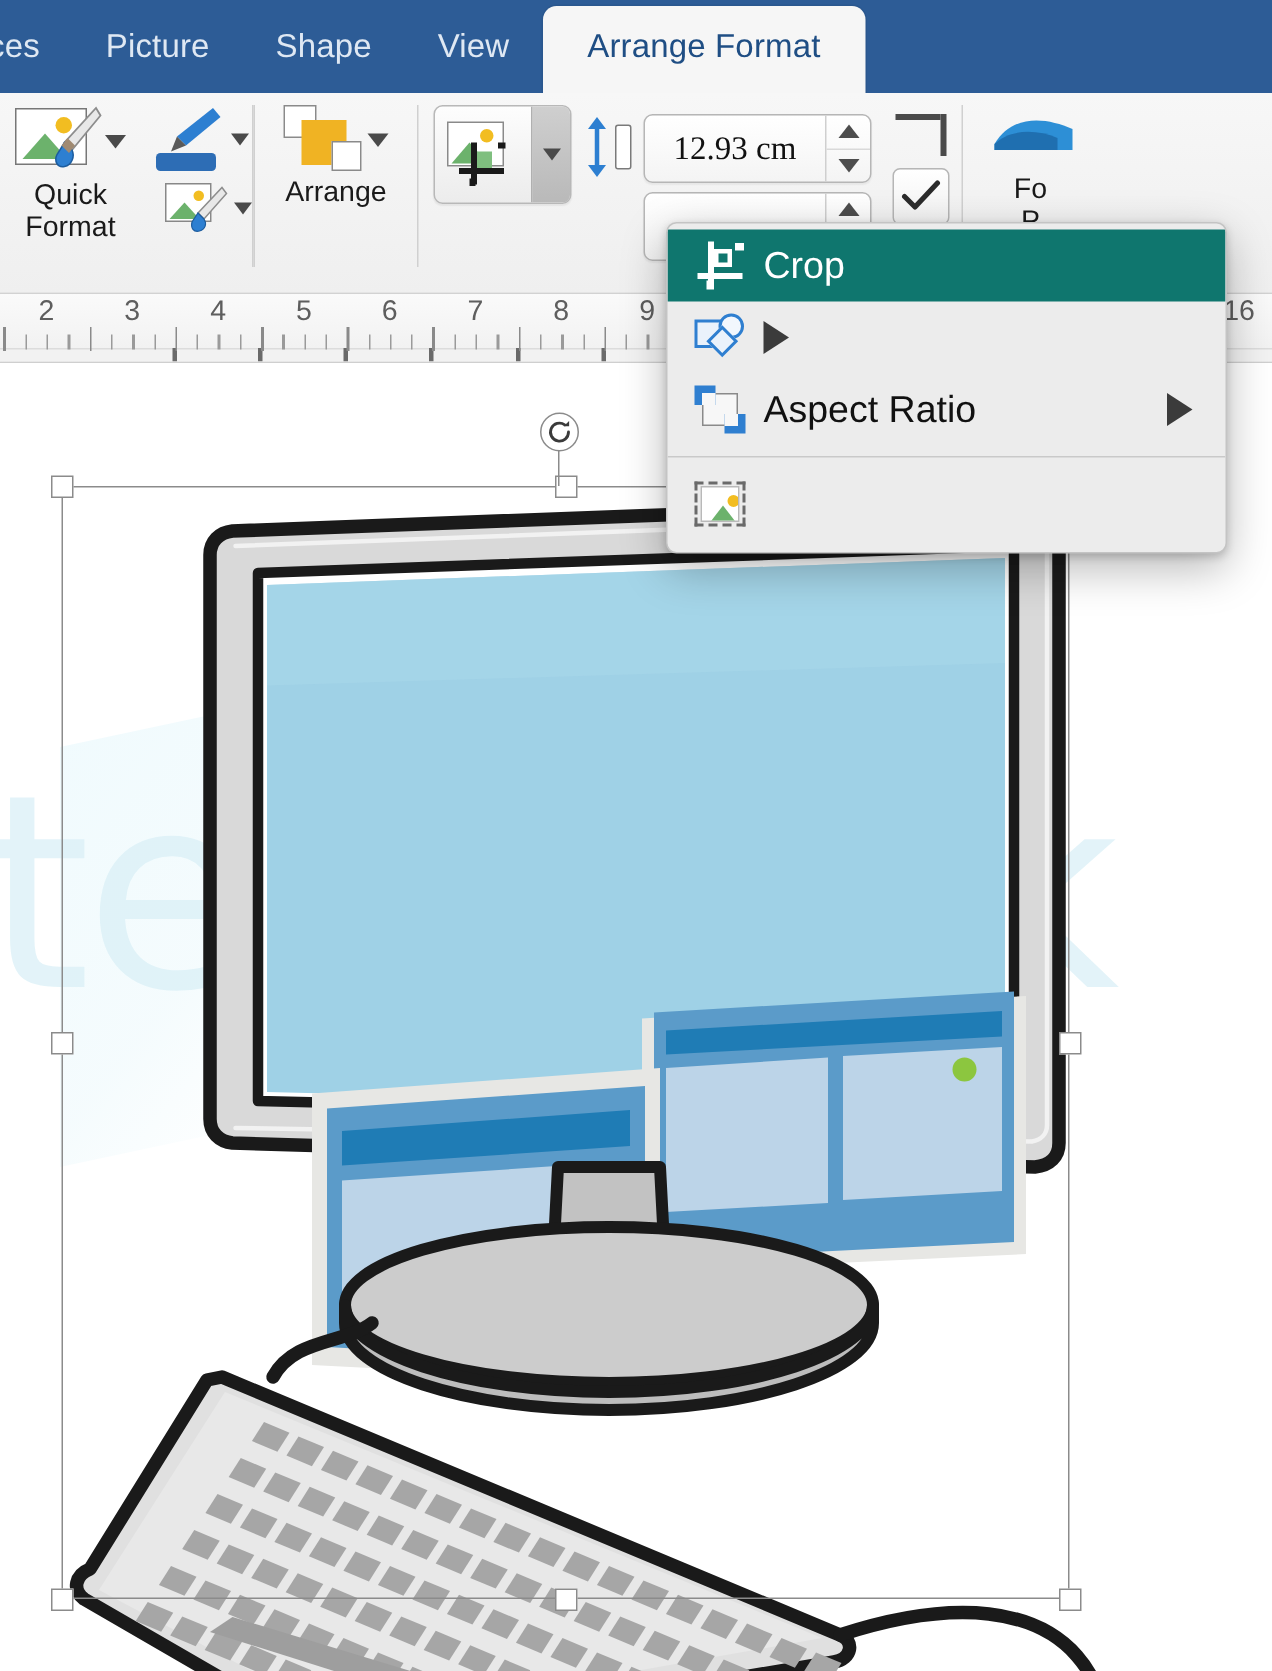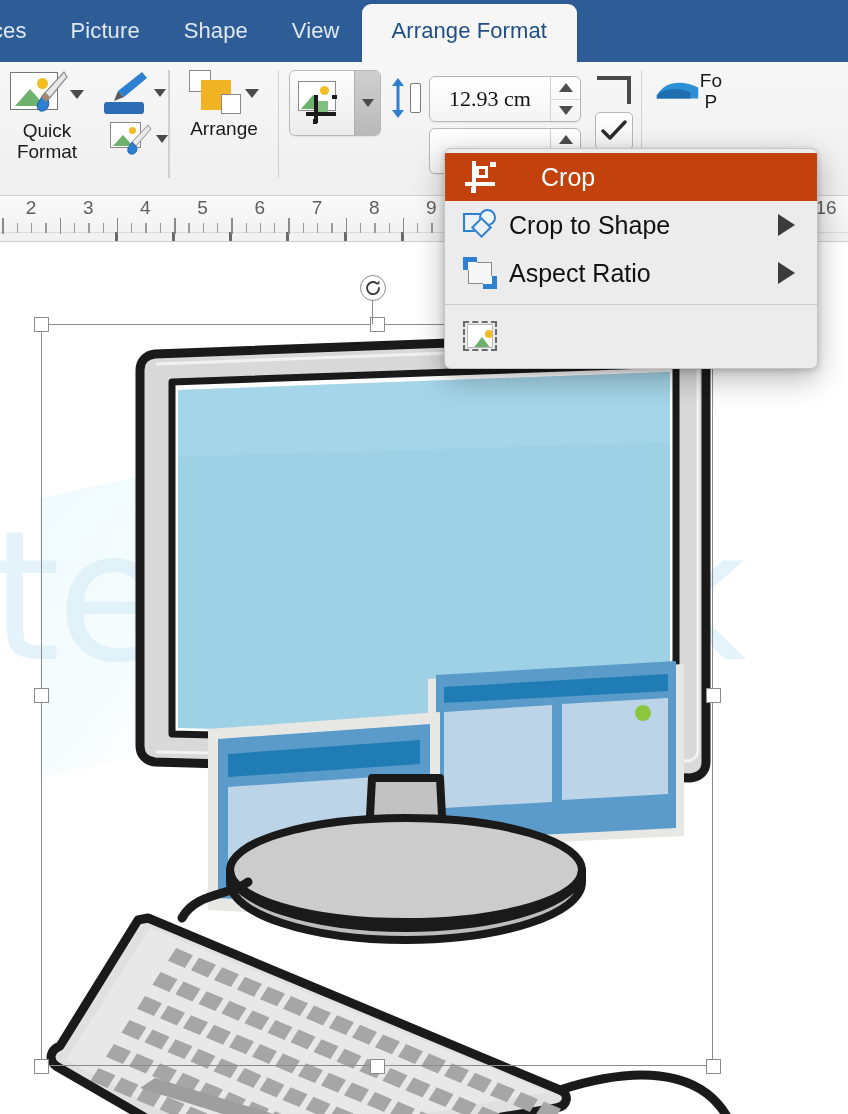--- a/index.html
+++ b/index.html
@@ -132,21 +132,21 @@
   .ic-cropcorner { width: 34px; height: 30px; position: relative; }
   .ic-cropcorner .a { position: absolute; left: 0; top: 0; width: 30px; height: 4px; background: #4a4a4a; }
   .ic-cropcorner .b { position: absolute; right: 0; top: 0; width: 4px; height: 28px; background: #4a4a4a; }
   .chk {
     width: 38px; height: 38px; border: 1px solid #b6b6b6; border-radius: 5px;
     background: linear-gradient(#ffffff,#f1f1f1);
     display: flex; align-items: center; justify-content: center;
   }
   .chk svg { display: block; }
 
-  .farright { margin: 8px 0 0 10px; display: flex; flex-direction: row; width: 70px; overflow: hidden; }
+  .farright { margin: 8px 0 0 10px; display: flex; flex-direction: column; align-items: center; width: 70px; overflow: hidden; }
   .farright .lbl { font-size: 19px; color: #1a1a1a; line-height: 1.12; text-align: center; }
 
   
   .ruler {
     position: absolute; left: 0; top: 196px; width: 848px; height: 46px;
     background: linear-gradient(#fafafa, #f0f0f0);
     border-bottom: 1px solid #cfcfcf;
     overflow: hidden;
   }
   .ruler .num { position: absolute; top: 1px; font-size: 19px; color: #5e5e5e; transform: translateX(-50%); }
@@ -179,21 +179,21 @@
     border-radius: 7px;
     box-shadow: 0 10px 30px rgba(0,0,0,.28), 0 2px 6px rgba(0,0,0,.18);
     padding: 4px 0 8px 0;
     overflow: hidden;
     z-index: 40;
   }
   .mitem {
     position: relative; height: 48px; display: flex; align-items: center;
     padding: 0 14px 0 18px; font-size: 25px; color: #111;
   }
-  .mitem.sel { background: #c2410c; color: #ffffff; gap: 32px; }
+  .mitem.sel { background: #0f766e; color: #ffffff; }
   .mitem .micon { width: 46px; display: flex; align-items: center; justify-content: flex-start; }
   .mitem .mlabel { flex: 1; }
   .mitem .submenu-arrow { width: 0; height: 0; border-top: 11px solid transparent; border-bottom: 11px solid transparent; border-left: 17px solid #3b3b3b; margin-right: 8px; }
   .mdiv { height: 1px; background: #c9c9c9; margin: 7px 0; }
 
   .ic-crop-m { position: relative; width: 34px; height: 34px; }
   .ic-crop-m .cv { position: absolute; left: 9px; top: 1px; width: 4px; height: 30px; background: currentColor; }
   .ic-crop-m .ch { position: absolute; left: 2px; top: 22px; width: 30px; height: 4px; background: currentColor; }
   .ic-crop-m .sq { position: absolute; left: 13px; top: 6px; width: 12px; height: 12px; border: 3px solid currentColor; }
   .ic-crop-m .d1 { position: absolute; left: 27px; top: 2px; width: 6px; height: 5px; background: currentColor; }
@@ -637,21 +637,20 @@
     </div>
 
     <div class="mitem">
       <span class="micon">
         <span class="ic-shape-m">
             <i class="sq"></i>
             <i class="ci"></i>
             <i class="dm"></i>
           </span>
       </span>
-      <span class="mlabel">Crop to Shape</span>
       <span class="submenu-arrow"></span>
     </div>
 
     <div class="mitem">
       <span class="micon">
         <span class="ic-aspect-m">
             <i class="base"></i>
             <i class="tl"></i>
             <i class="tlw"></i>
             <i class="br"></i>

